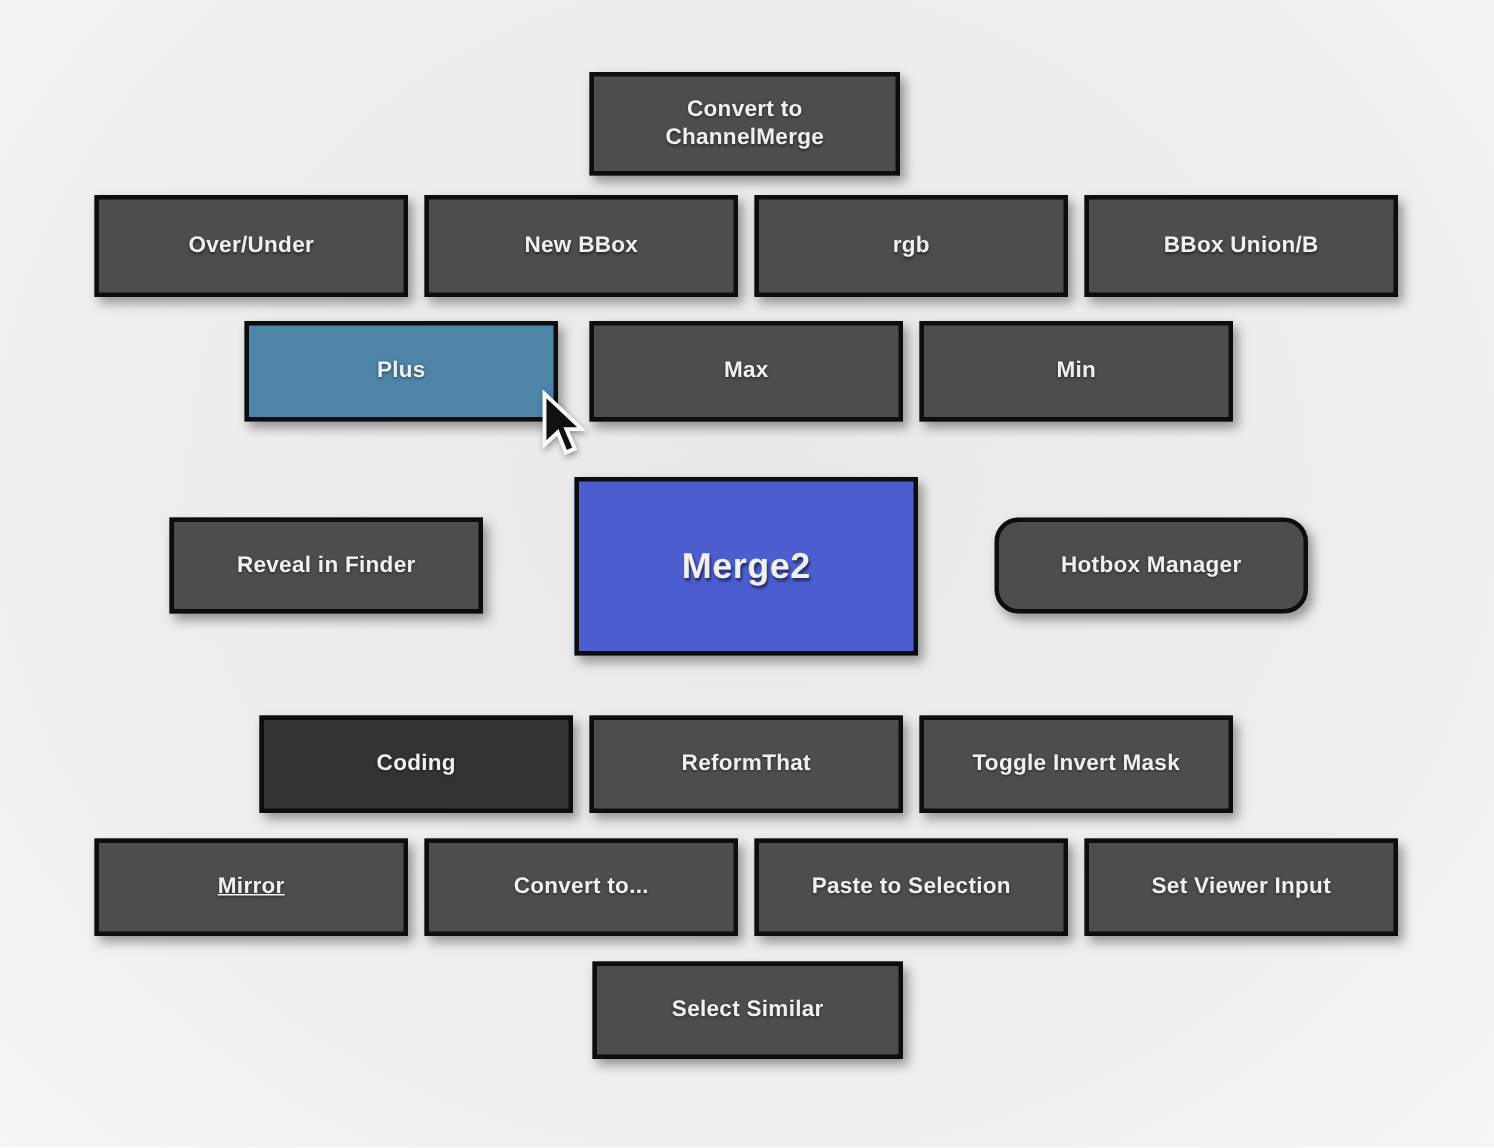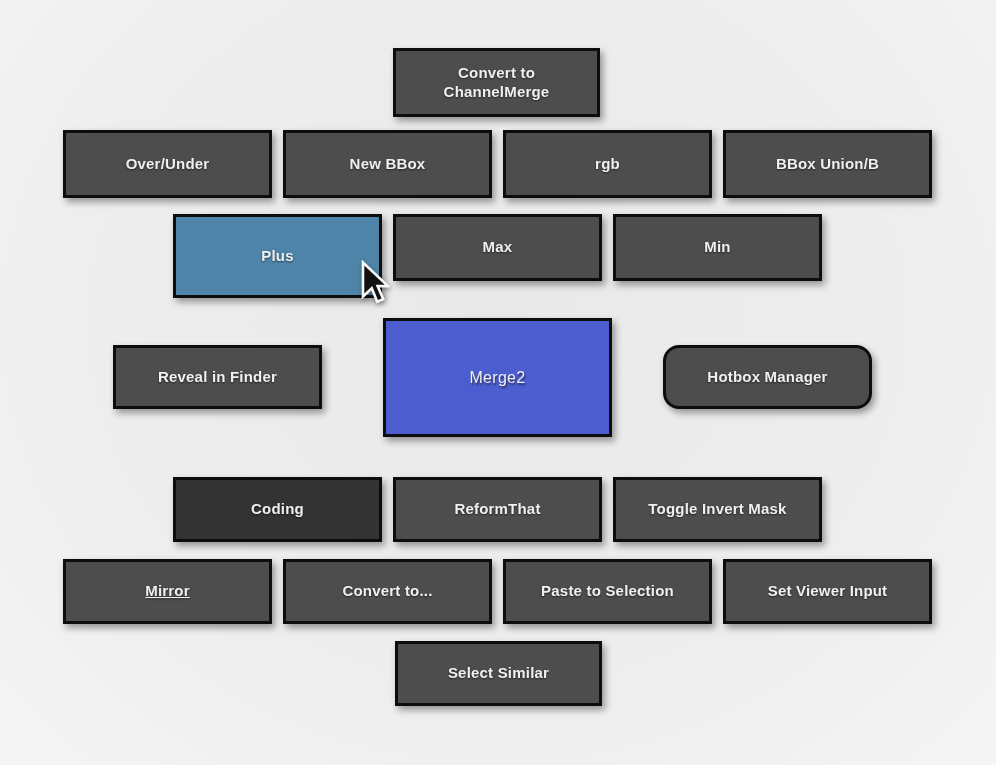--- a/index.html
+++ b/index.html
@@ -32,22 +32,22 @@
     cursor: default;
     user-select: none;
     padding: 16px 8px;
   }
 
   .btn.highlight { background: var(--highlight-bg, #4e84a8); }
   .btn.dark      { background: var(--coding-bg, #333333); }
 
   .btn.center-node {
     background: var(--center-bg, #4c5ecf);
-    font-weight: normal;
-    font-size: 16px;
+    font-weight: bold;
+    font-size: 24px;
     letter-spacing: 0.3px;
     text-shadow: 1px 2px 2px rgba(0,0,0,0.55);
   }
 
   #cursor {
     position: absolute;
     left: 360px;
     top: 260px;
     width: 30px;
     height: 45px;
@@ -60,21 +60,21 @@
 
 <div id="stage">
 
   <div class="btn" style="left:393px; top:48px;  width:207px; height:69px;">Convert to ChannelMerge</div>
 
   <div class="btn" style="left:63px;  top:130px; width:209px; height:68px;">Over/Under</div>
   <div class="btn" style="left:283px; top:130px; width:209px; height:68px;">New BBox</div>
   <div class="btn" style="left:503px; top:130px; width:209px; height:68px;">rgb</div>
   <div class="btn" style="left:723px; top:130px; width:209px; height:68px;">BBox Union/B</div>
 
-  <div class="btn highlight" style="left:173px; top:214px; width:209px; height:84px;">Plus</div>
+  <div class="btn highlight" style="left:163px; top:214px; width:209px; height:67px;">Plus</div>
   <div class="btn" style="left:393px; top:214px; width:209px; height:67px;">Max</div>
   <div class="btn" style="left:613px; top:214px; width:209px; height:67px;">Min</div>
 
   <div class="btn" style="left:113px; top:345px; width:209px; height:64px;">Reveal in Finder</div>
   <div class="btn center-node" style="left:383px; top:318px; width:229px; height:119px;">Merge2</div>
   <div class="btn" style="left:663px; top:345px; width:209px; height:64px;border-radius:16px;">Hotbox Manager</div>
 
   <div class="btn dark" style="left:173px; top:477px; width:209px; height:65px;">Coding</div>
   <div class="btn" style="left:393px; top:477px; width:209px; height:65px;">ReformThat</div>
   <div class="btn" style="left:613px; top:477px; width:209px; height:65px;">Toggle Invert Mask</div>

